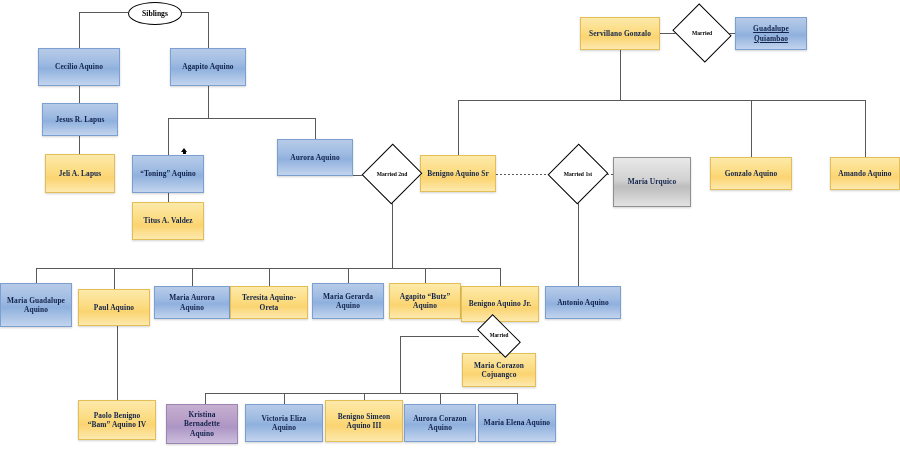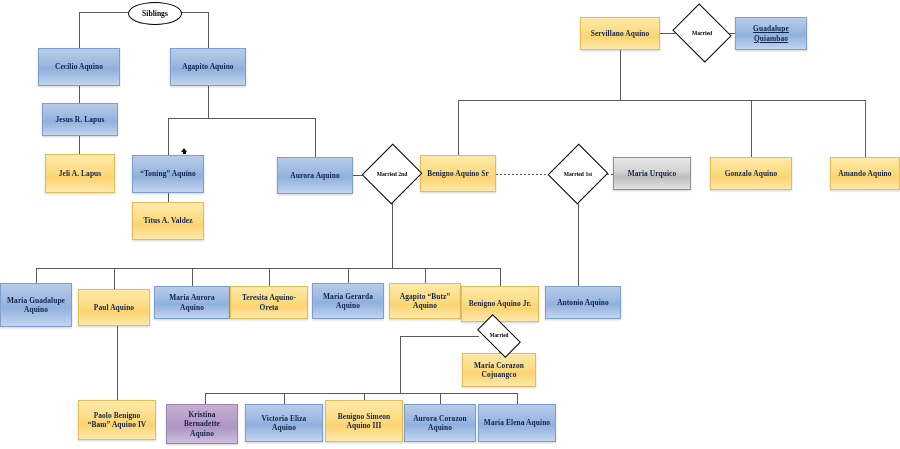--- a/index.html
+++ b/index.html
@@ -201,32 +201,32 @@
       <div class="node n-gold" style="left: 45px; top: 154px; width: 70px; height: 39px;">
         <span>Jeli A. Lapus</span>
       </div>
       <div class="node n-blue" style="left: 132px; top: 155px; width: 72px; height: 38px;">
         <span>“Toning” Aquino</span>
       </div>
       <div class="node n-gold" style="left: 132px; top: 202px; width: 72px; height: 38px;">
         <span>Titus A. Valdez</span>
       </div>
       <div class="node n-gold" style="left: 580px; top: 17px; width: 80px; height: 33px;">
-        <span>Servillano Aquino</span>
+        <span>Servillano Gonzalo</span>
       </div>
       <div class="node n-blue" style="left: 735px; top: 17px; width: 72px; height: 33px; text-decoration: underline;">
         <span>Guadalupe<br>Quiambao</span>
       </div>
-      <div class="node n-blue" style="left: 277px; top: 157px; width: 76px; height: 37px;">
+      <div class="node n-blue" style="left: 277px; top: 139px; width: 76px; height: 37px;">
         <span>Aurora Aquino</span>
       </div>
       <div class="node n-gold" style="left: 420px; top: 155px; width: 76px; height: 37px;">
         <span>Benigno Aquino Sr</span>
       </div>
-      <div class="node n-grey" style="left: 613px; top: 157px; width: 78px; height: 33px;">
+      <div class="node n-grey" style="left: 613px; top: 157px; width: 78px; height: 50px;">
         <span>Maria Urquico</span>
       </div>
       <div class="node n-gold" style="left: 710px; top: 157px; width: 82px; height: 33px;">
         <span>Gonzalo Aquino</span>
       </div>
       <div class="node n-gold" style="left: 830px; top: 157px; width: 70px; height: 33px;">
         <span>Amando Aquino</span>
       </div>
       <div class="node n-blue" style="left: 0px; top: 283px; width: 72px; height: 44px;">
         <span>Maria Guadalupe<br>Aquino</span>

